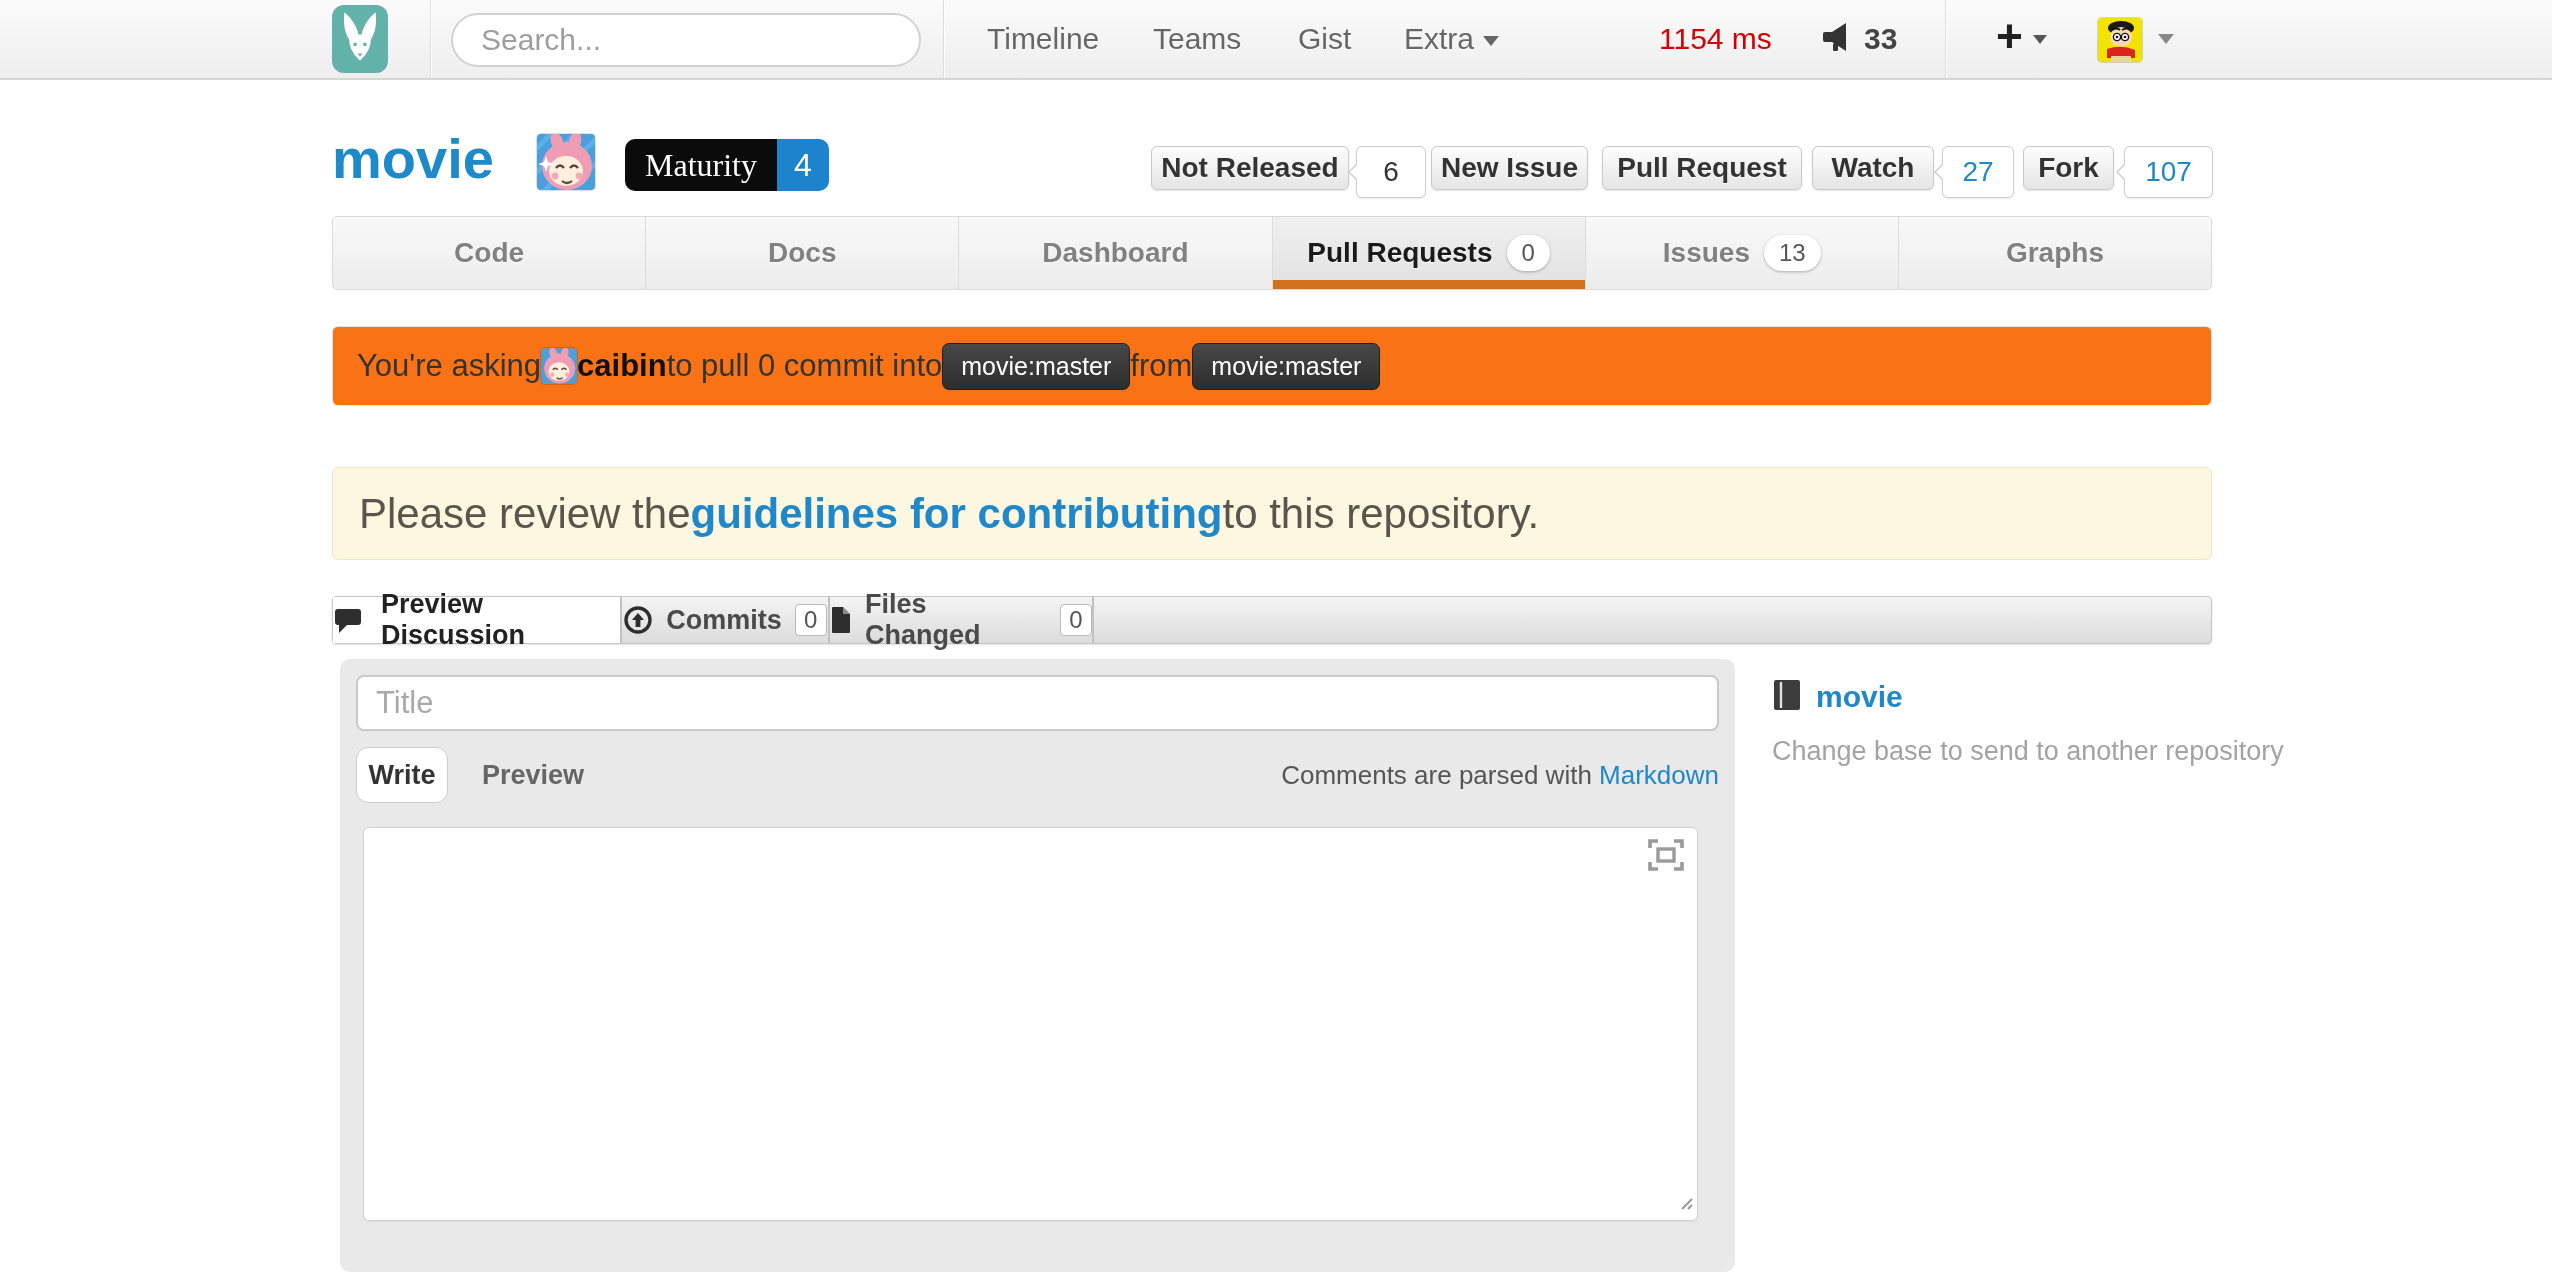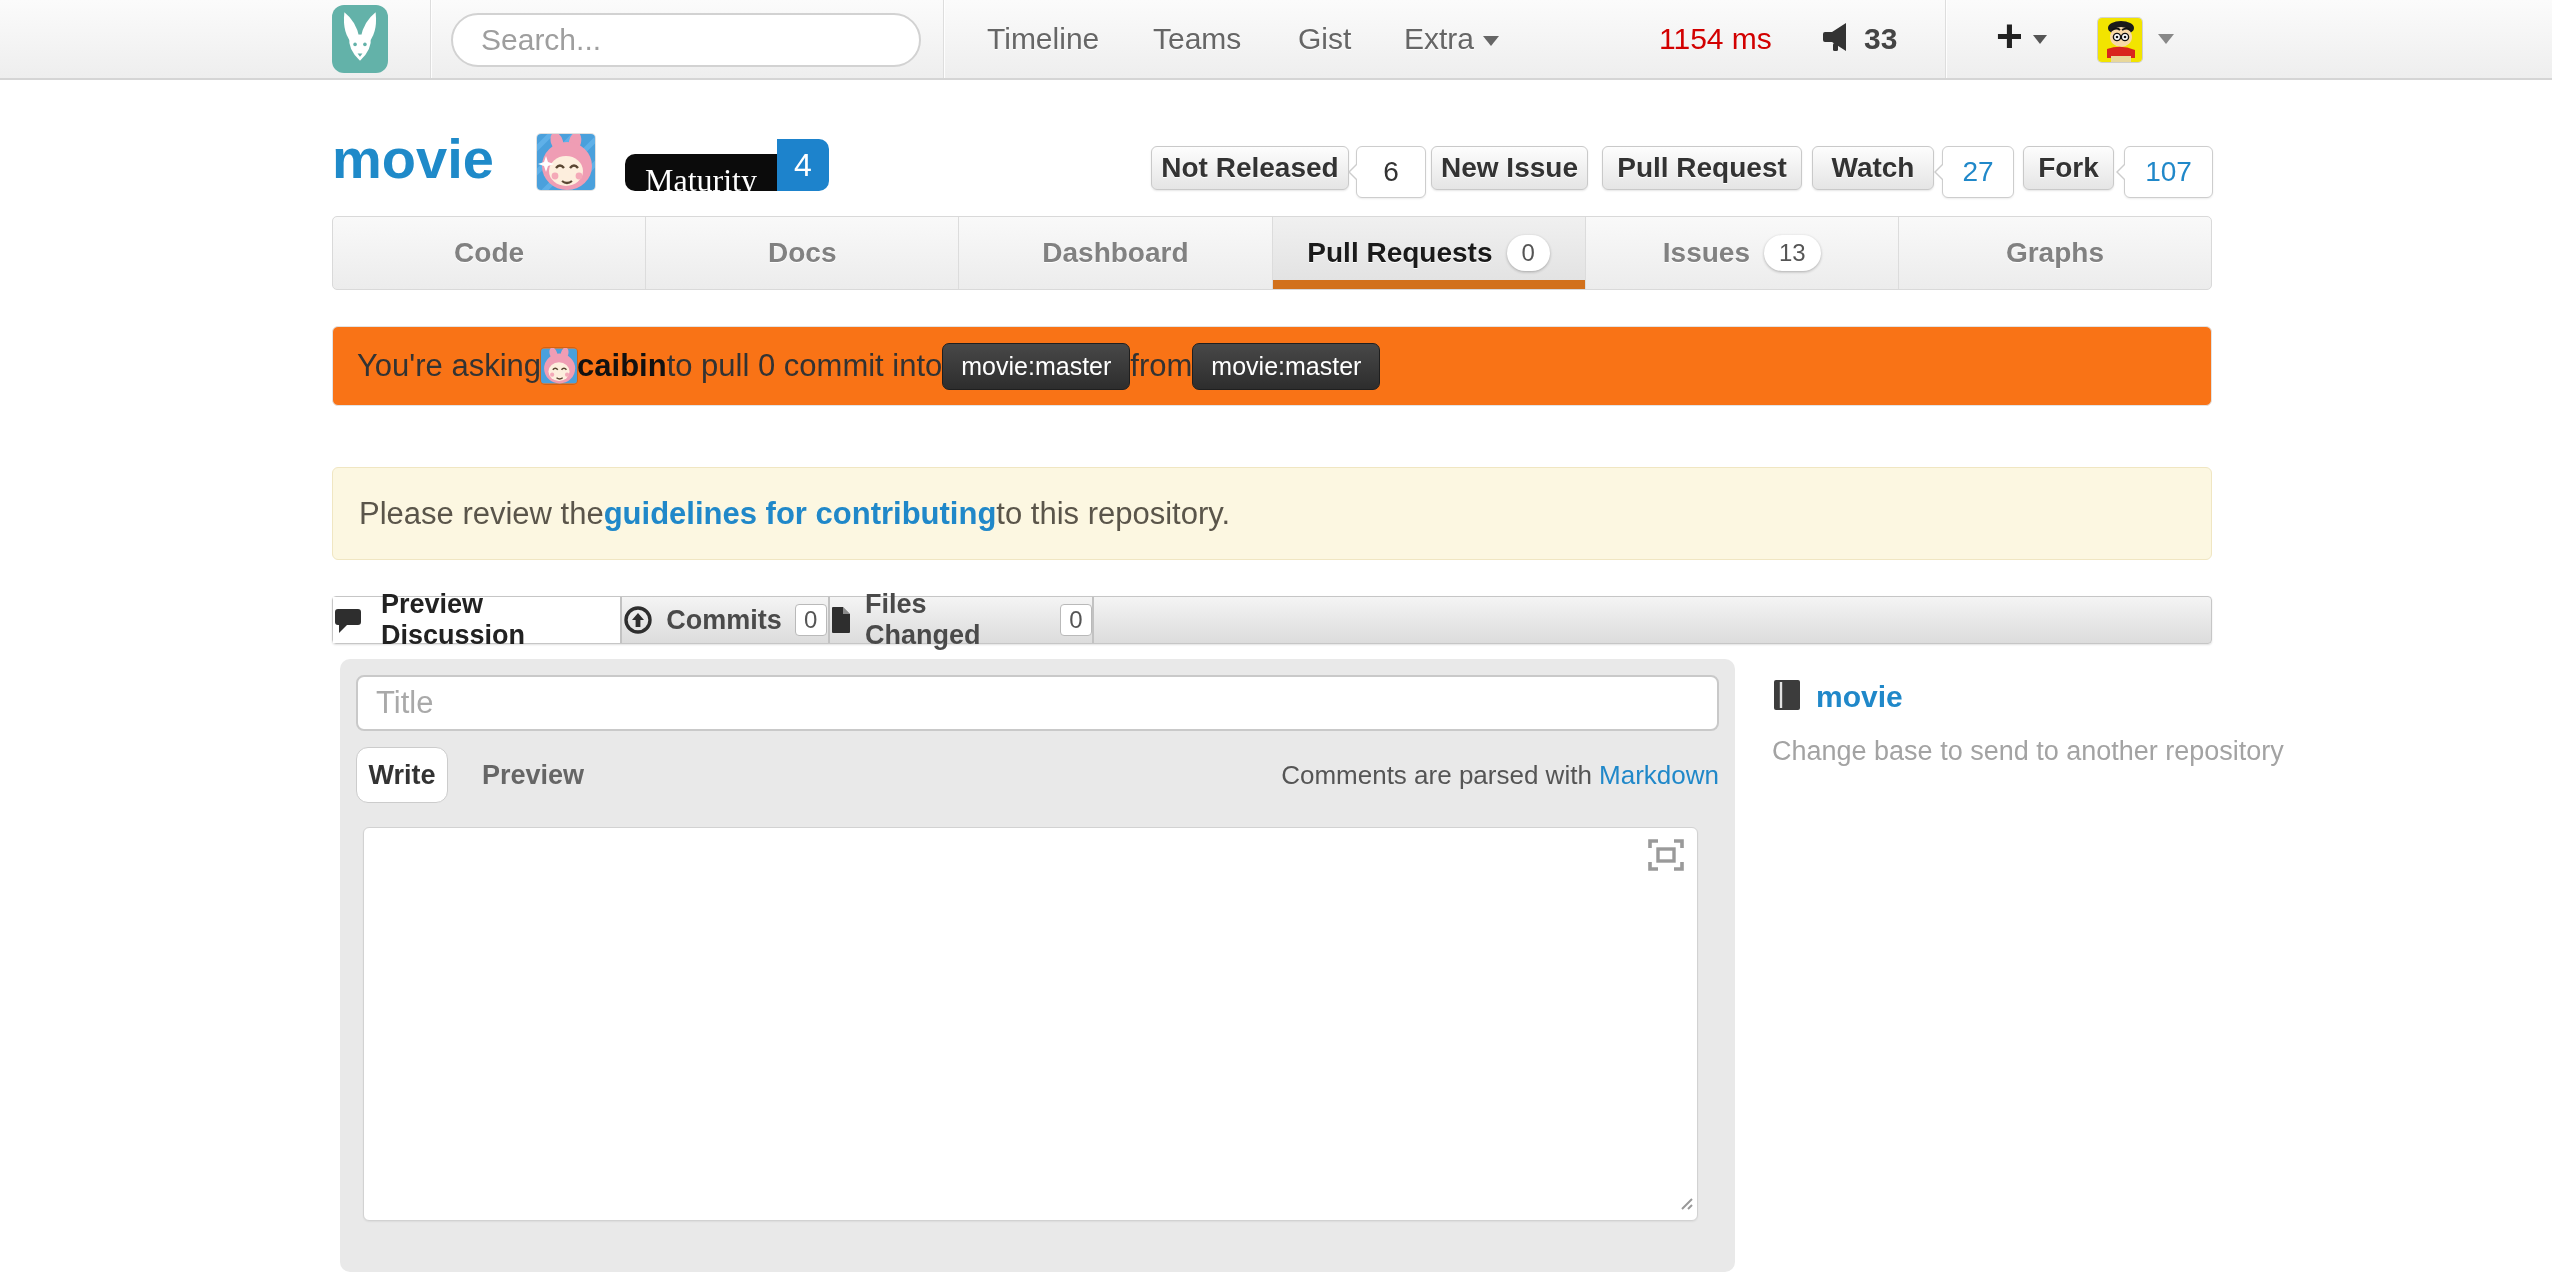--- a/index.html
+++ b/index.html
@@ -48,21 +48,21 @@
     border-radius:4px; overflow:hidden; cursor:pointer; box-shadow:0 0 0 1px rgba(0,0,0,.15); }
   .nav-avatar-caret { position:absolute; left:2158px; top:0; height:78px; display:flex; align-items:center; cursor:pointer; }
   .nav-avatar-caret .caret { border-top-color:#888; margin-left:0; }
 
   
   .repo-title { position:absolute; left:332px; top:126px; font-size:56px; font-weight:bold; color:#1f8ac9; }
   .repo-avatar { position:absolute; left:537px; top:134px; width:58px; height:56px;
     border-radius:4px; overflow:hidden; box-shadow:0 0 0 1px rgba(0,0,0,.12); }
   .maturity { position:absolute; left:625px; top:139px; height:52px; display:flex; cursor:default; }
   .maturity .m-label { background:#0b0b0b; color:#fff; font-family:"Liberation Serif","DejaVu Serif",serif;
-    font-size:32px; line-height:52px; padding:0 20px; border-radius:10px 0 0 10px;margin-top:15px; }
+    font-size:32px; line-height:52px; padding:0 20px; border-radius:10px 0 0 10px; }
   .maturity .m-value { background:#1d83cc; color:#fff; font-size:32px; line-height:52px;
     width:52px; text-align:center; border-radius:0 10px 10px 0; }
 
   .btn {
     position:absolute; top:146px; height:44px; display:flex; align-items:center; justify-content:center;
     background:linear-gradient(#fdfdfd,#e5e5e5); border:1px solid #c9c9c9; border-radius:6px;
     font-size:28px; font-weight:bold; color:#333; text-shadow:0 1px 0 #fff;
     box-shadow:0 1px 2px rgba(0,0,0,.10); cursor:pointer; white-space:nowrap;
   }
   .bubble {
@@ -99,21 +99,21 @@
     font-family:Liberation Sans, sans-serif; font-size:25px;
     padding:8px 18px; border-radius:7px; cursor:pointer; }
   .change-commits { position:absolute; right:20px; top:12px; height:54px; padding:0 28px;
     display:flex; align-items:center; background:linear-gradient(#fdfdfd,#e5e5e5);
     border:1px solid #c9c9c9; border-radius:6px; font-size:30px; font-weight:bold; color:#333;
     text-shadow:0 1px 0 #fff; box-shadow:0 1px 2px rgba(0,0,0,.10); cursor:pointer; }
 
   
   .notice { position:absolute; left:332px; top:467px; width:1880px; height:93px;
     background:#fcf7e1; border:1px solid #f0e6c2; border-radius:6px;
-    display:flex; align-items:center; padding-left:26px; font-size:31px; color:#5a554a; }
+    display:flex; align-items:center; padding-left:26px; font-size:42px; color:#5a554a; }
   .notice a { color:#2088c9; font-weight:bold; text-decoration:none; cursor:pointer; }
 
   
   .editor-tabs { position:absolute; left:332px; top:596px; width:1880px; height:48px;
     background:linear-gradient(#f4f4f4,#dcdcdc); border:1px solid #c6c6c6; border-radius:4px;
     display:flex; box-shadow:0 1px 2px rgba(0,0,0,.12); }
   .etab { display:flex; align-items:center; justify-content:center; gap:13px;
     font-size:27px; font-weight:bold; color:#4a4a4a; border-right:2px solid #c2c2c2;
     cursor:pointer; height:100%; }
   .etab.active { background:#fff; color:#222;gap:18px; }

